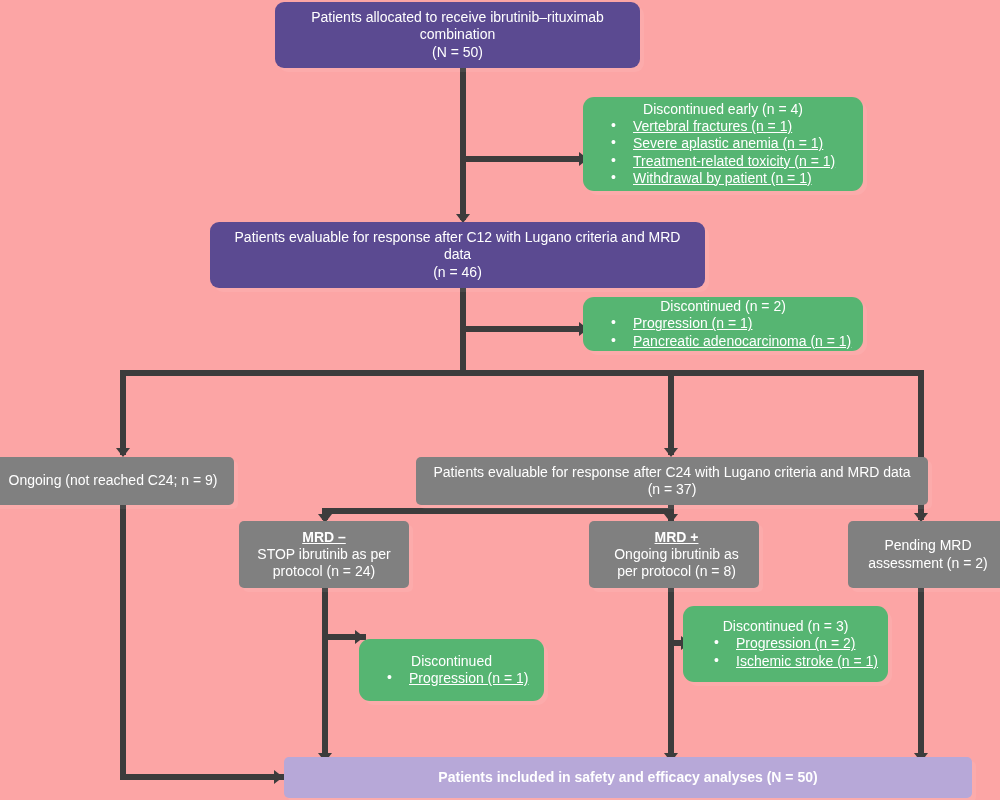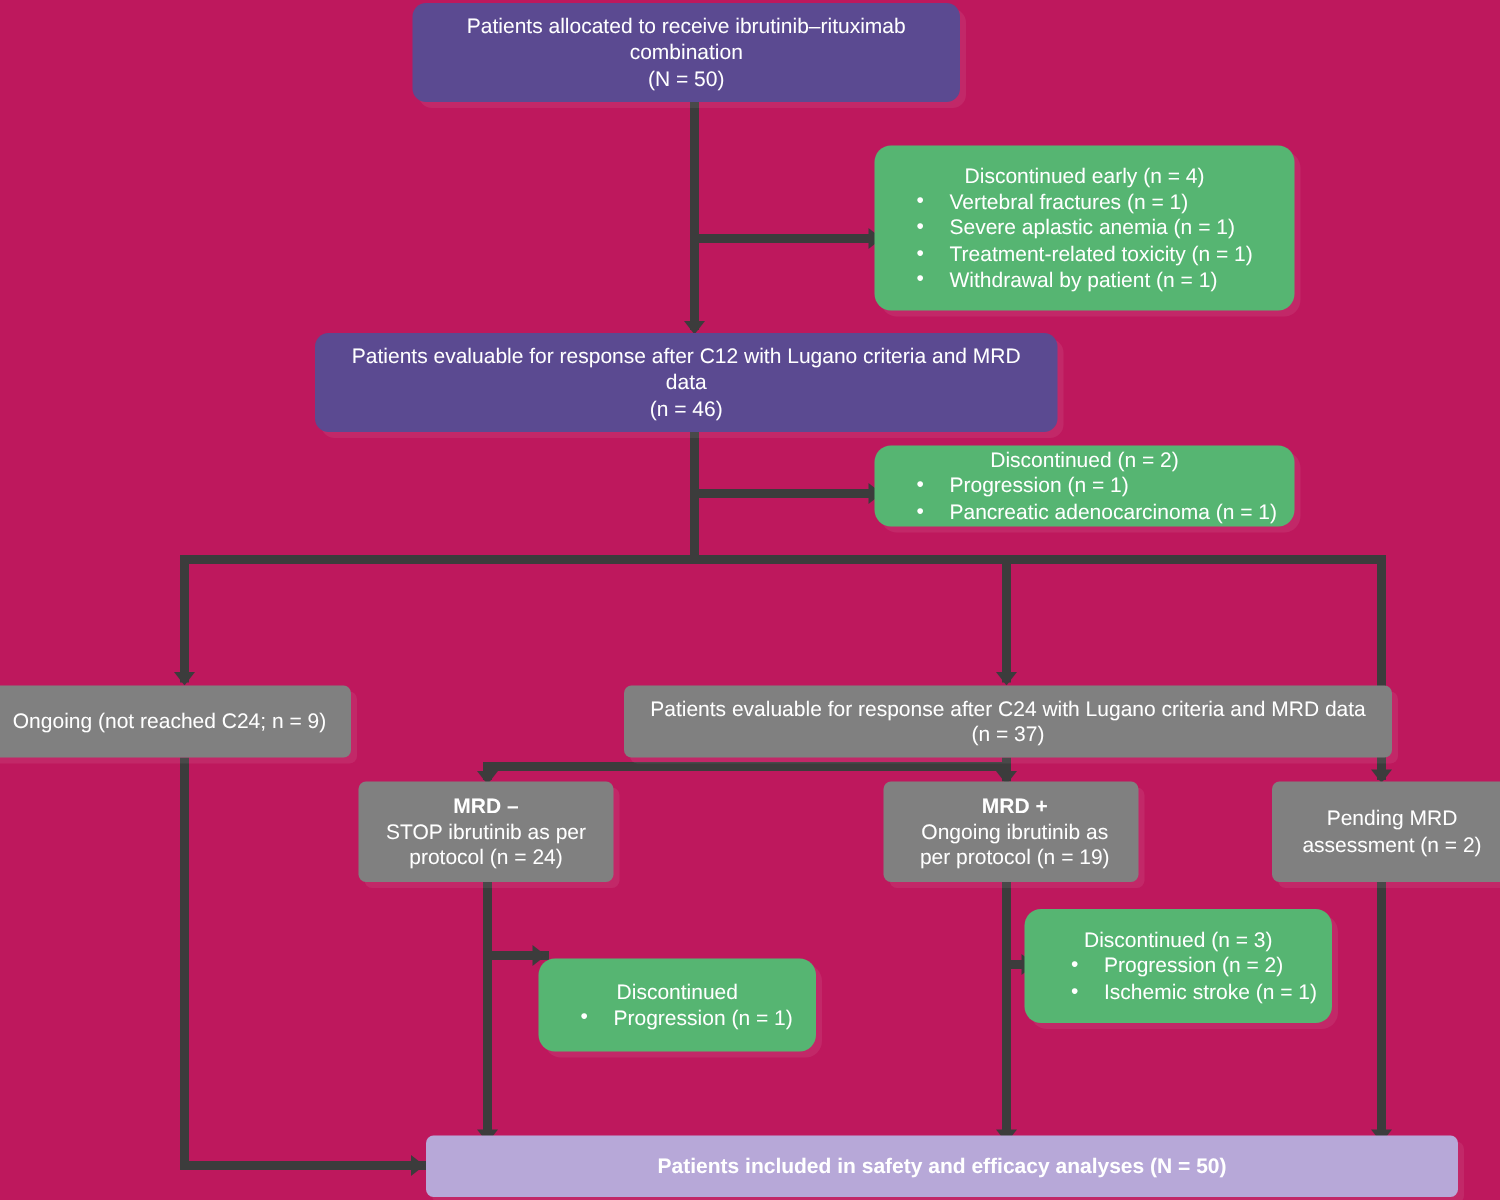--- a/index.html
+++ b/index.html
@@ -7,21 +7,21 @@
     padding: 0;
     background: #000000;
   }
   body {
     font-family: "Liberation Sans", sans-serif;
   }
   #canvas {
     position: relative;
     width: 1000px;
     height: 800px;
-    background: #be185d;
+    background: #fca5a5;
     overflow: hidden;
   }
 
   
   .conn {
     position: absolute;
     background: #3c3c3c;
   }
   .arrow-down {
     position: absolute;
@@ -78,34 +78,35 @@
     font-size: 14px;
   }
   .gray-flat-left { border-top-left-radius: 0; border-bottom-left-radius: 0; }
   .gray-flat-right { border-top-right-radius: 0; border-bottom-right-radius: 0; }
 
   .hdr { text-align: center; width: 100%; }
   .bullets {
     list-style: none;
     margin: 0;
     padding: 0 0 0 18px;
+    text-decoration: underline;
   }
   .bullets li {
     position: relative;
     padding-left: 22px;
     text-align: left;
     white-space: nowrap;
   }
   .bullets li:before {
     content: "\2022";
     position: absolute;
     left: 0;
     top: -1px;
   }
-  .bold { font-weight: bold; }
+  .bold { font-weight: bold; text-decoration: underline; }
 </style>
 </head>
 <body>
 
 <div id="canvas">
 
   <div class="conn" style="left:460px; top:68px; width:6px; height:152px;"></div>
   <div class="arrow-down" style="left:456px; top:214px;"></div>
 
   <div class="conn" style="left:460px; top:156px; width:130px; height:6px;"></div>
@@ -149,21 +150,21 @@
   <div class="conn" style="left:120px; top:505px; width:6px; height:275px;"></div>
   <div class="conn" style="left:120px; top:774px; width:165px; height:6px;"></div>
   <div class="arrow-right" style="left:274px; top:770px;"></div>
 
   <div class="node purple" style="left:275px; top:2px; width:365px; height:66px;">
     <div class="line">Patients allocated to receive ibrutinib–rituximab</div>
     <div class="line">combination</div>
     <div class="line">(N = 50)</div>
   </div>
 
-  <div class="node green" style="left:583px; top:97px; width:280px; height:110px;">
+  <div class="node green" style="left:583px; top:97px; width:280px; height:94px;">
     <div class="hdr">Discontinued early (n = 4)</div>
     <ul class="bullets">
       <li>Vertebral fractures (n = 1)</li>
       <li>Severe aplastic anemia (n = 1)</li>
       <li>Treatment-related toxicity (n = 1)</li>
       <li>Withdrawal by patient (n = 1)</li>
     </ul>
   </div>
 
   <div class="node purple" style="left:210px; top:222px; width:495px; height:66px;">
@@ -191,21 +192,21 @@
 
   <div class="node gray" style="left:239px; top:521px; width:170px; height:67px;">
     <div class="line bold">MRD –</div>
     <div class="line">STOP ibrutinib as per</div>
     <div class="line">protocol (n = 24)</div>
   </div>
 
   <div class="node gray" style="left:589px; top:521px; width:170px; height:67px;padding-left:15px;">
     <div class="line bold">MRD +</div>
     <div class="line">Ongoing ibrutinib as</div>
-    <div class="line">per protocol (n = 19)</div>
+    <div class="line">per protocol (n = 8)</div>
   </div>
 
   <div class="node gray gray-flat-right" style="left:848px; top:521px; width:160px; height:67px;">
     <div class="line">Pending MRD</div>
     <div class="line">assessment (n = 2)</div>
   </div>
 
   <div class="node green" style="left:359px; top:606px; width:185px; height:62px;margin-top:33px;">
     <div class="hdr">Discontinued</div>
     <ul class="bullets">

